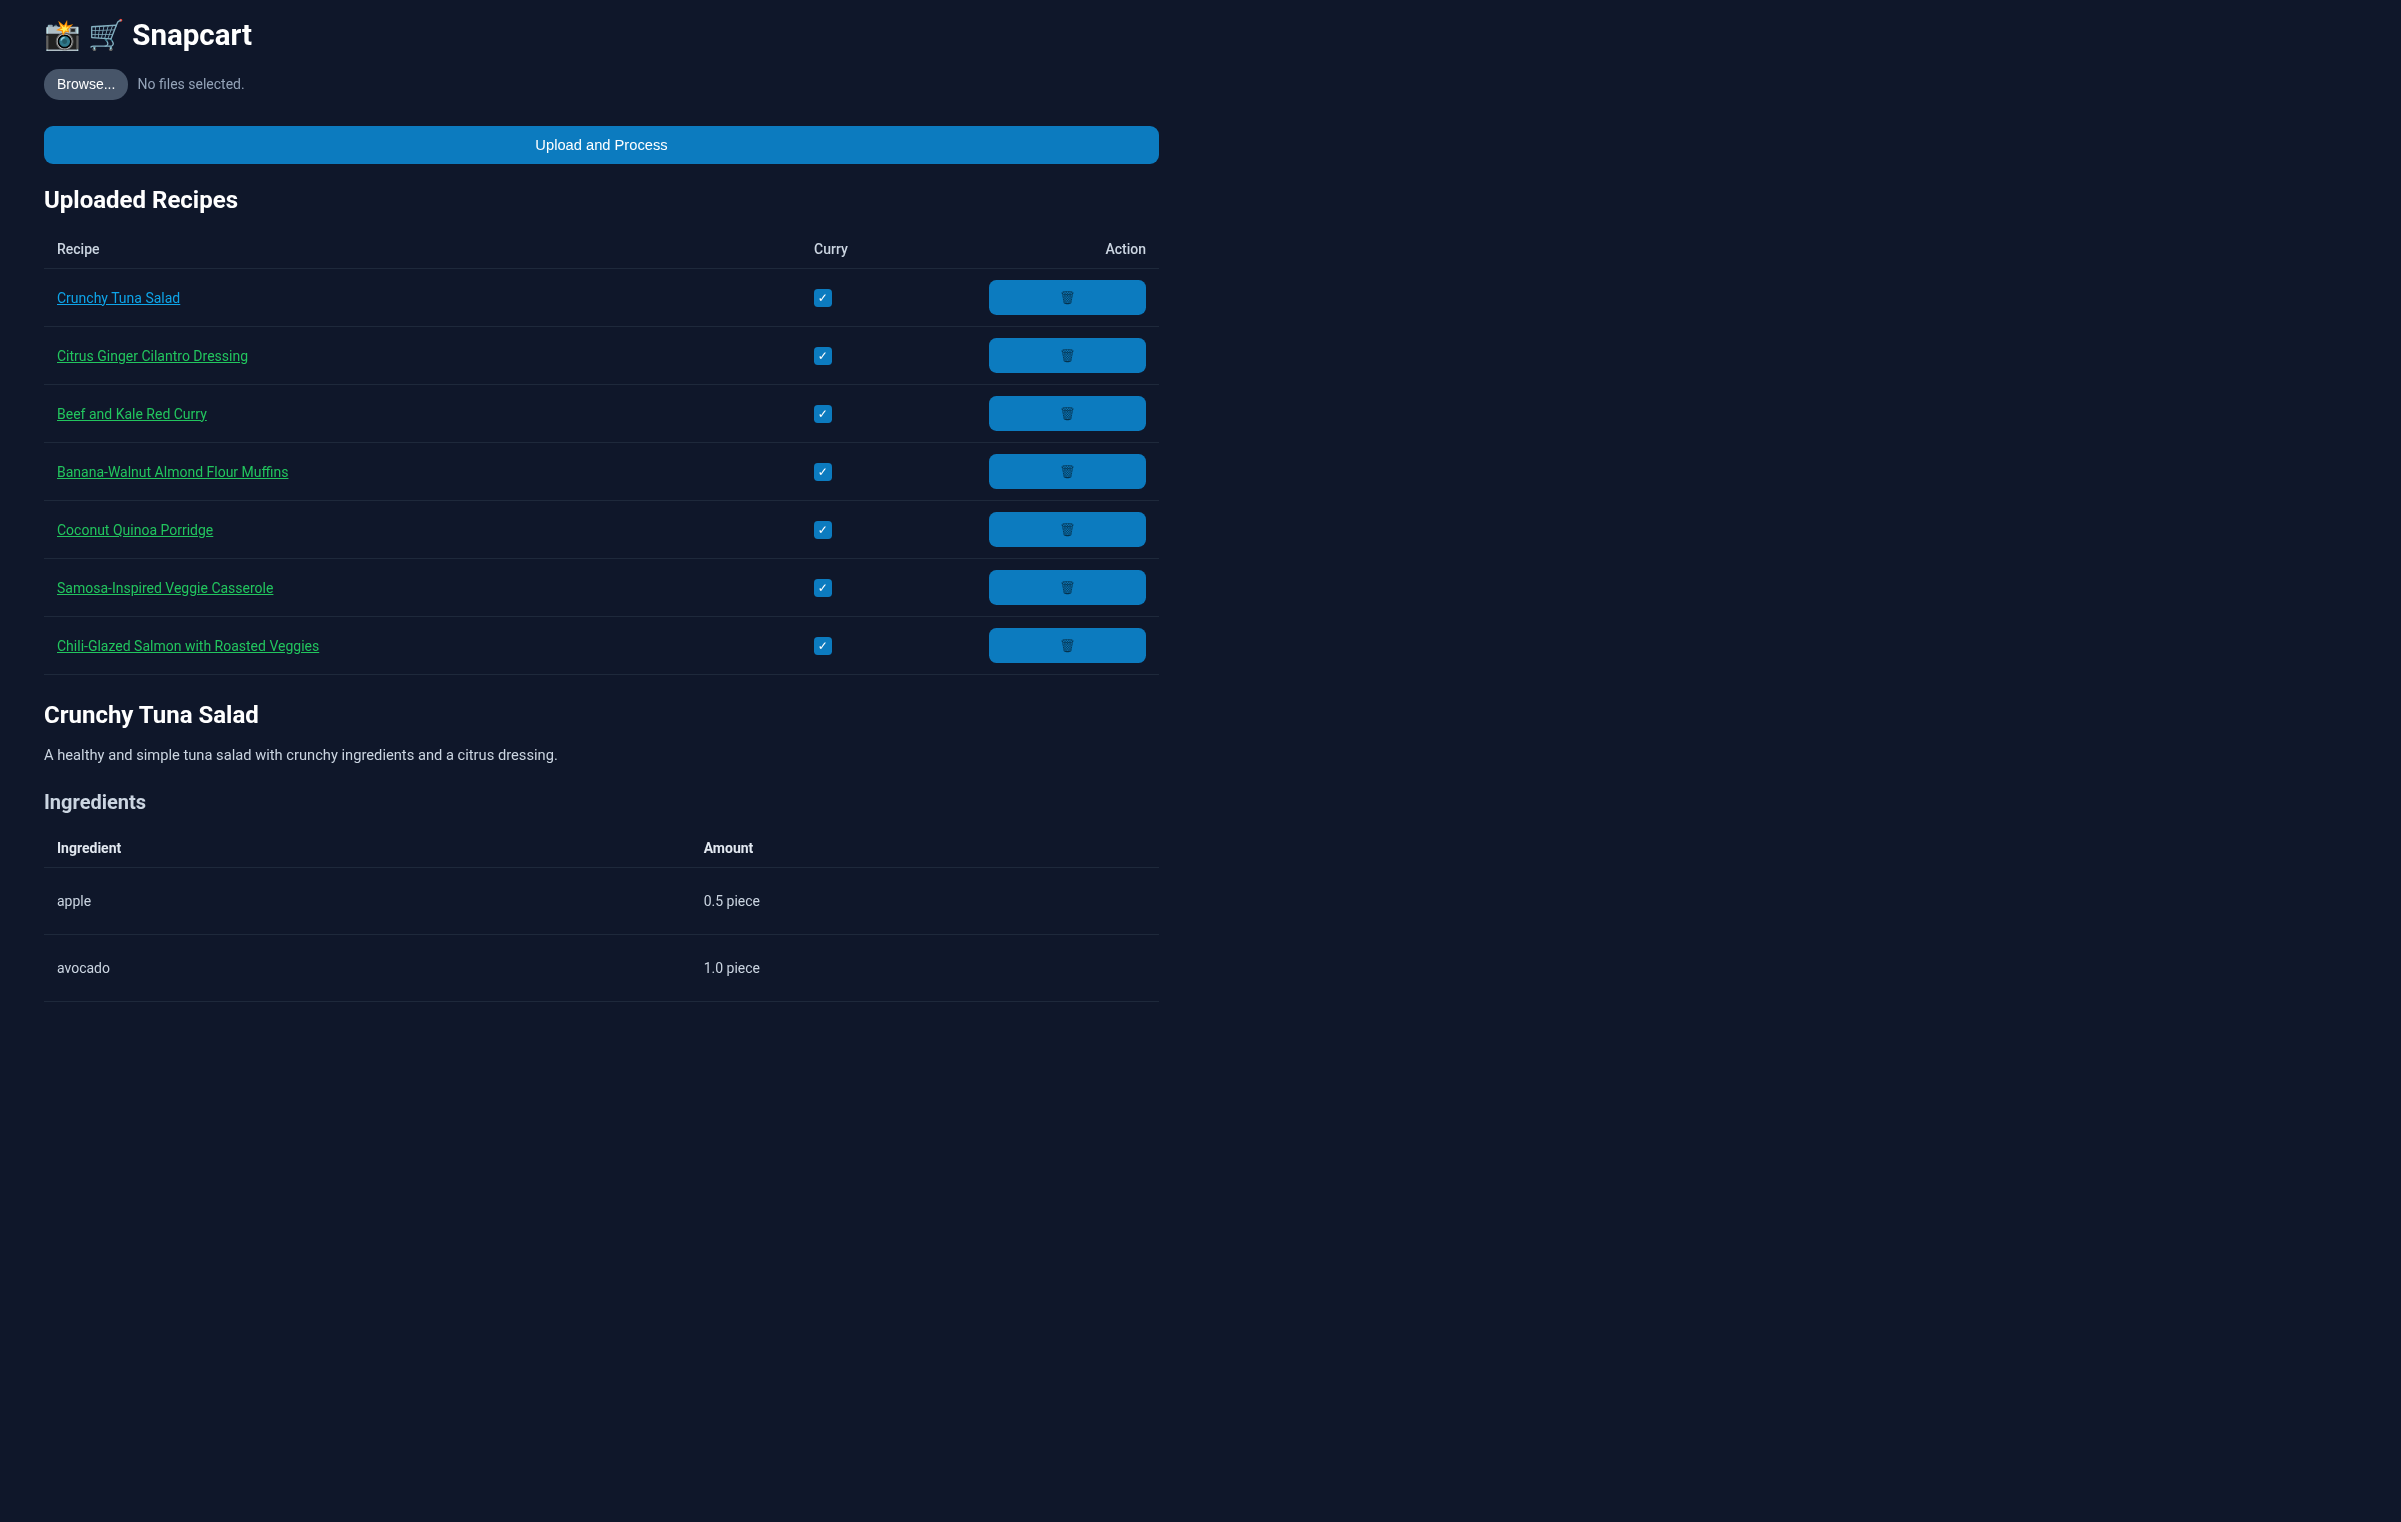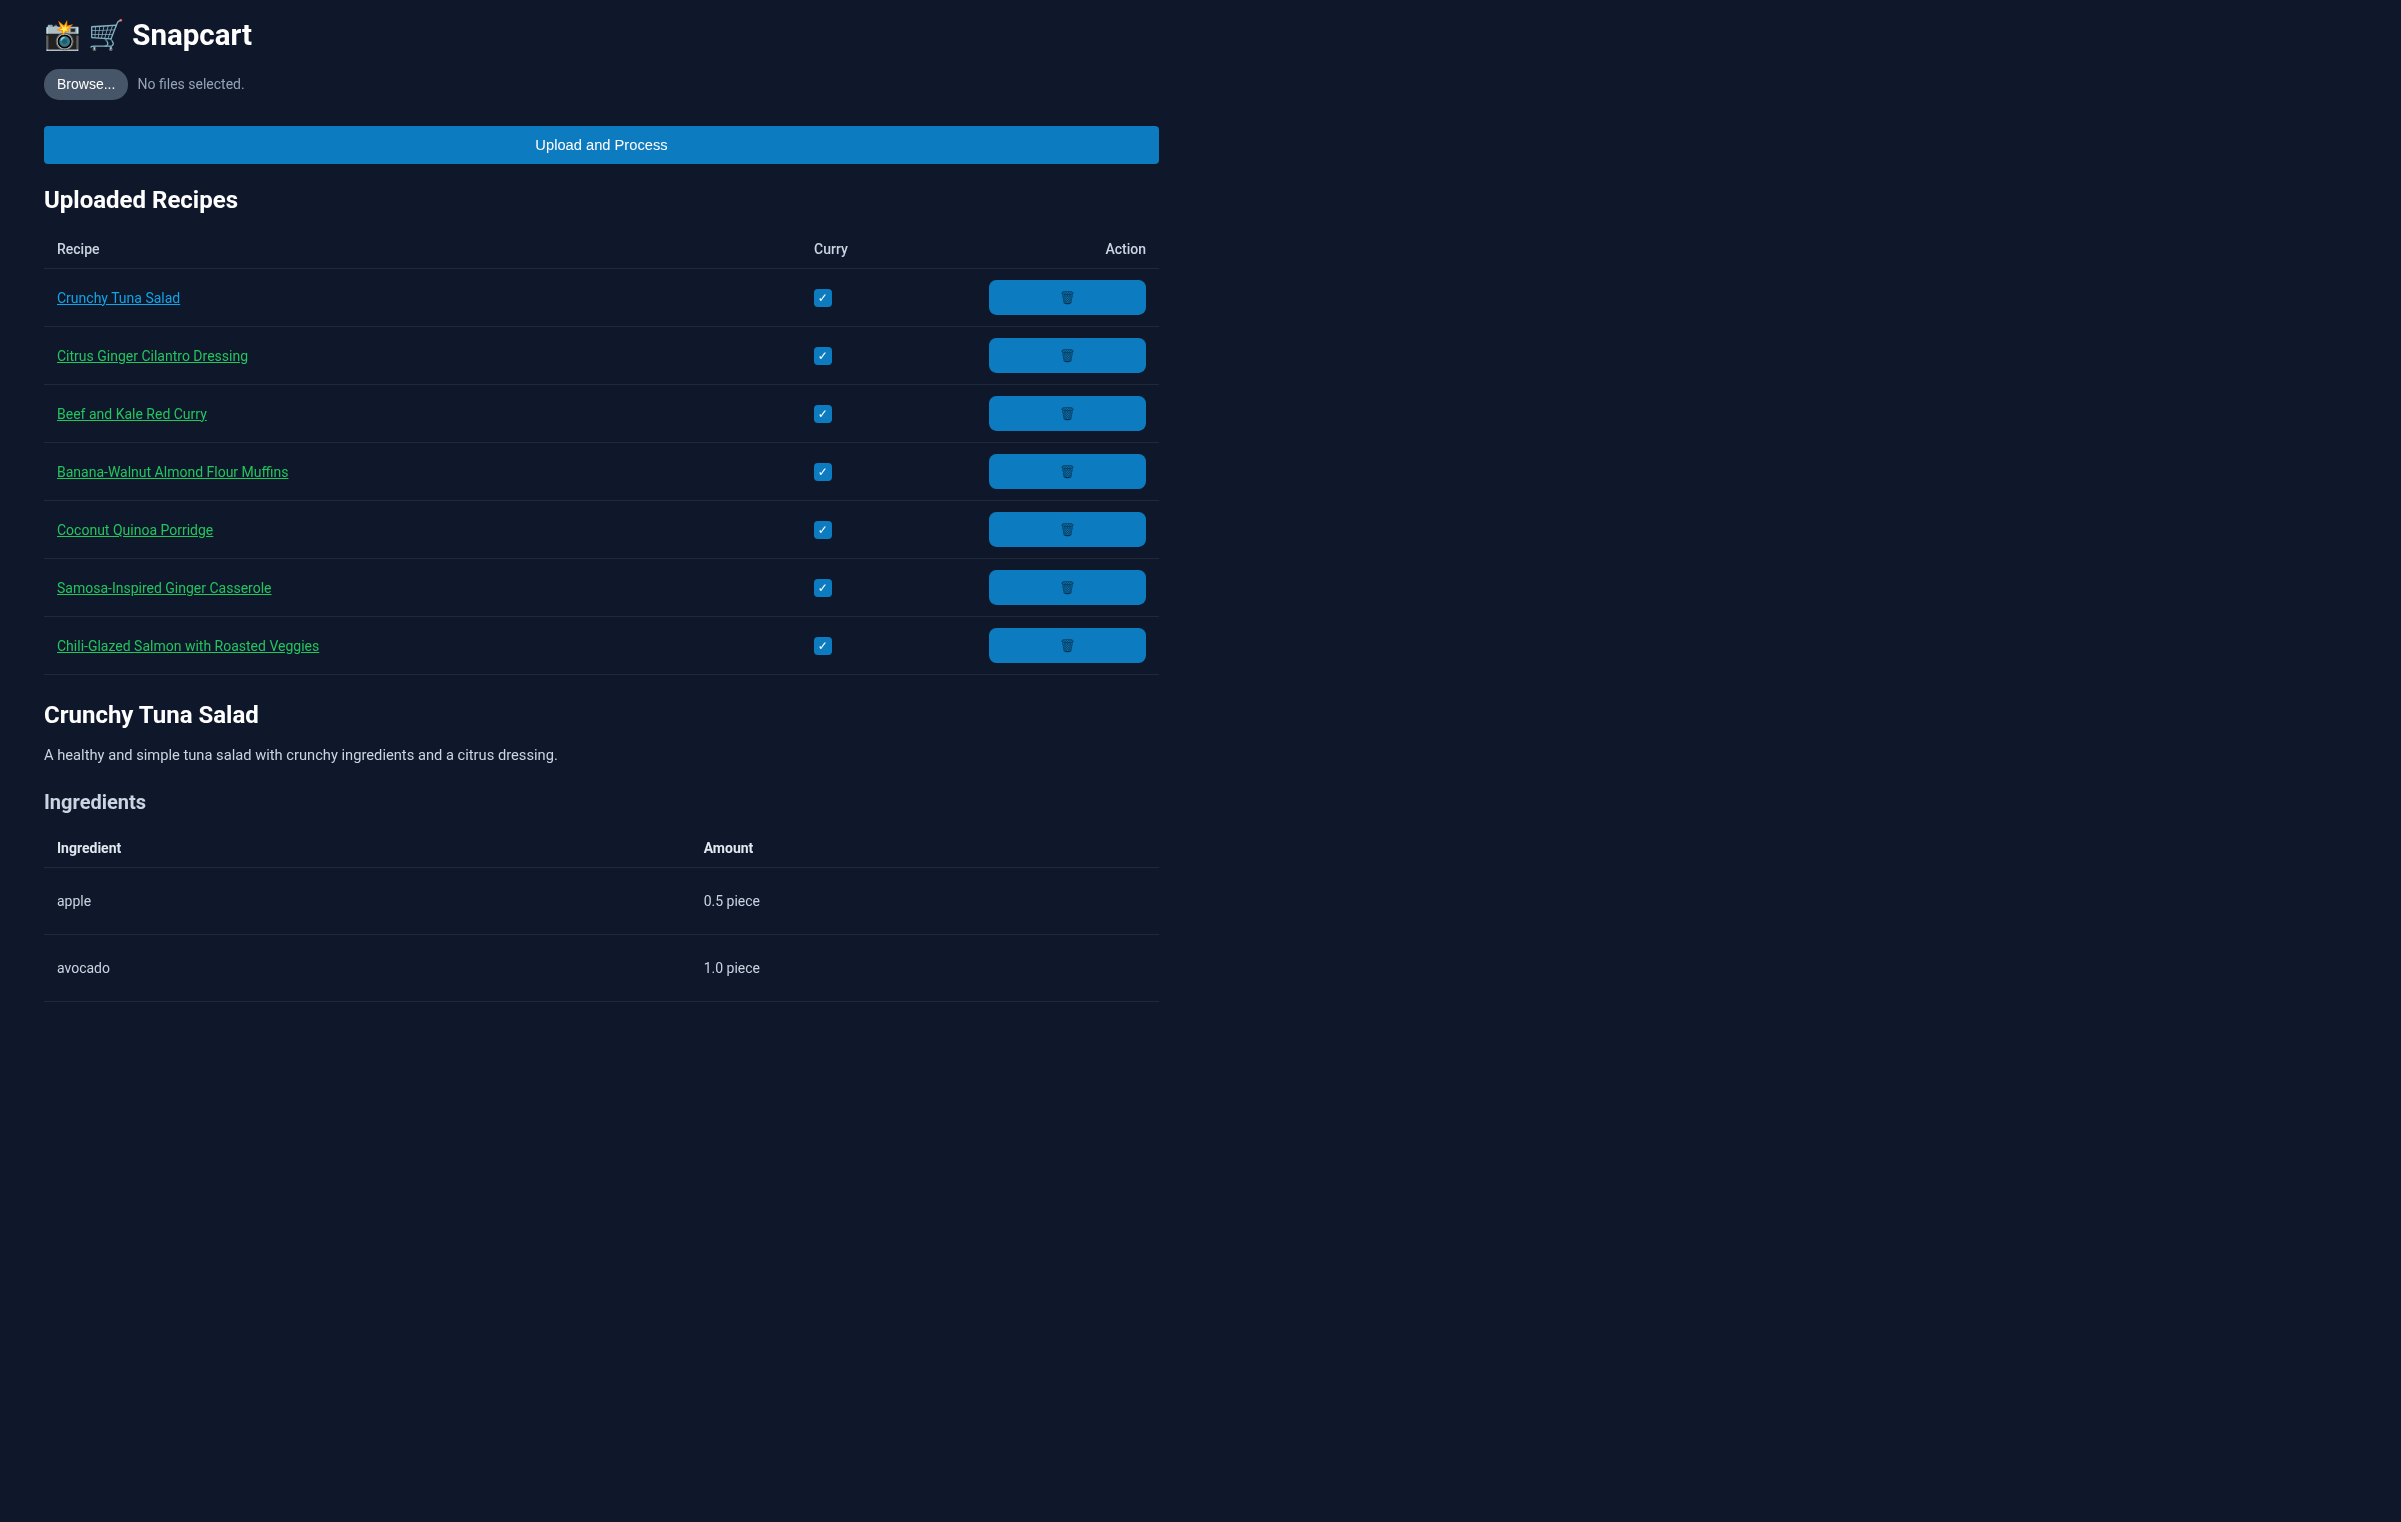--- a/index.html
+++ b/index.html
@@ -52,21 +52,21 @@
       color: #94a3b8;
       font-size: 14px;
     }
 
     .upload-process-button {
       display: block;
       width: 100%;
       background-color: #0c7bbf;
       color: #ffffff;
       border: none;
-      border-radius: 4px;
+      border-radius: 9px;
       padding: 11px;
       font-size: 14.7px;
       font-weight: 500;
       cursor: pointer;
       margin-bottom: 22px;
     }
 
     h2 {
       font-size: 24px;
       font-weight: 700;
@@ -259,21 +259,21 @@
           <td><span class="checkbox">
               <span>✓</span>
             </span></td>
           <td>
             <button class="delete-button">
               <span class="trash-icon">🗑</span>
             </button>
           </td>
         </tr>
         <tr>
-          <td><a class="recipe-link" style="text-decoration: underline;">Samosa-Inspired Ginger Casserole</a></td>
+          <td><a class="recipe-link" style="text-decoration: underline;">Samosa-Inspired Veggie Casserole</a></td>
           <td><span class="checkbox">
               <span>✓</span>
             </span></td>
           <td>
             <button class="delete-button">
               <span class="trash-icon">🗑</span>
             </button>
           </td>
         </tr>
         <tr>

